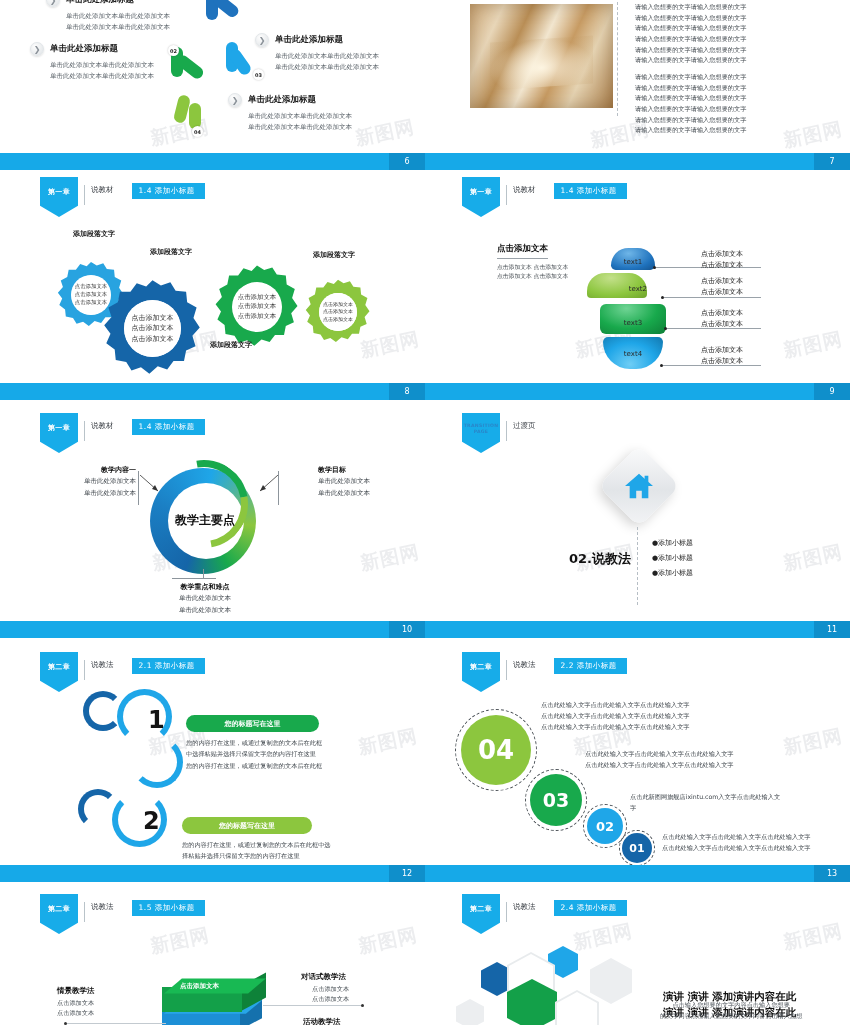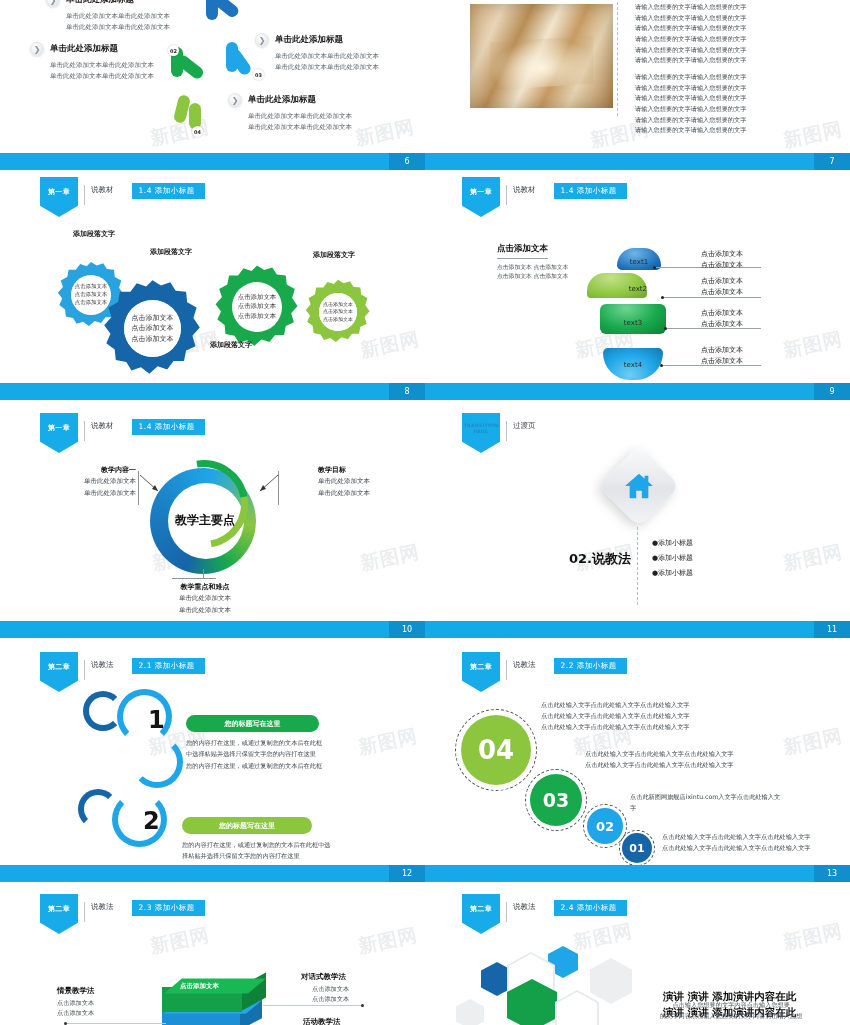--- a/index.html
+++ b/index.html
@@ -329,30 +329,30 @@
       <div class="hsubj cn">说教材</div>
       <div class="hpill cn">1.4  添加小标题</div>
     </div>
 
     <div style="position:absolute;left:72px;top:64px;">
       <div class="cn" style="font-size:8.5px;font-weight:bold;color:#111;border-bottom:1px solid #9aa2a9;padding-bottom:3px;display:inline-block;">点击添加文本</div>
       <div class="cn" style="font-size:5.8px;color:#3d444a;margin-top:4px;line-height:1.6;">点击添加文本  点击添加文本</div>
       <div class="cn" style="font-size:5.8px;color:#3d444a;line-height:1.6;">点击添加文本  点击添加文本</div>
     </div>
 
-    <div class="sph" style="left:192px;top:76px;width:44px;height:22px;background:radial-gradient(ellipse at 40% 25%,#6fb6e8,#1f72bd 65%,#14528c);border-radius:22px 22px 6px 6px;">
+    <div class="sph" style="left:186px;top:76px;width:44px;height:22px;background:radial-gradient(ellipse at 40% 25%,#6fb6e8,#1f72bd 65%,#14528c);border-radius:22px 22px 6px 6px;">
       <span class="cn" style="margin-top:6px;">text1</span>
     </div>
     <div class="sph" style="left:162px;top:101px;width:60px;height:25px;background:radial-gradient(ellipse at 40% 20%,#c3e08a,#8cc63e 60%,#6fa32c);border-radius:18px 18px 4px 4px;justify-content:flex-end;">
       <span class="cn" style="margin-top:7px;">text2</span>
     </div>
     <div class="sph" style="left:175px;top:132px;width:66px;height:30px;background:radial-gradient(ellipse at 40% 15%,#6fd494,#18a94c 55%,#0e7e37);border-radius:6px;">
       <span class="cn" style="margin-top:8px;">text3</span>
     </div>
-    <div class="sph" style="left:178px;top:176px;width:60px;height:32px;background:radial-gradient(ellipse at 45% 85%,#6ecdf5,#1fa6e8 55%,#1277ae);border-radius:6px 6px 32px 32px;text-align:center;">
+    <div class="sph" style="left:178px;top:165px;width:60px;height:32px;background:radial-gradient(ellipse at 45% 85%,#6ecdf5,#1fa6e8 55%,#1277ae);border-radius:6px 6px 32px 32px;text-align:center;">
       <span class="cn" style="margin-top:2px;">text4</span>
     </div>
 
     <div class="s9-dot" style="left:228px;top:94px;"></div>
     <div class="s9-line" style="left:231px;top:95px;width:105px;"></div>
     <div class="s9-lab cn" style="left:276px;top:77px;">
       <div>点击添加文本</div>
         <div>点击添加文本</div>
     </div>
 
@@ -547,21 +547,21 @@
   </div>
 
   <div class="slide" style="left:0;top:886px;width:425px;height:139px;">
     <div class="wm" style="left:150px;top:42px;transform:rotate(-12deg);">新图网</div>
     <div class="wm" style="left:358px;top:42px;transform:rotate(-12deg);">新图网</div>
 
     <div class="shead" style="left:40px;top:8px;">
       <div class="pent cn">第二章</div>
       <div class="hdiv"></div>
       <div class="hsubj cn">说教法</div>
-      <div class="hpill cn">2.3  添加小标题</div>
+      <div class="hpill cn">1.5  添加小标题</div>
     </div>
 
     <div class="box3d" style="left:162px;top:112px;width:100px;height:34px;">
       <div style="position:absolute;left:0;top:10px;width:78px;height:24px;background:#1d8fd6;"></div>
       <div style="position:absolute;left:78px;top:2px;width:22px;height:24px;background:#1571ad;transform:skewY(-28deg);"></div>
       <div style="position:absolute;left:10px;top:-2px;width:82px;height:22px;background:#27a6e8;transform:skewX(-50deg) scaleY(.62);"></div>
     </div>
     <div class="box3d" style="left:162px;top:90px;width:104px;height:36px;">
       <div style="position:absolute;left:0;top:11px;width:80px;height:25px;background:#13a049;"></div>
       <div style="position:absolute;left:80px;top:3px;width:24px;height:25px;background:#0e8239;transform:skewY(-28deg);"></div>

